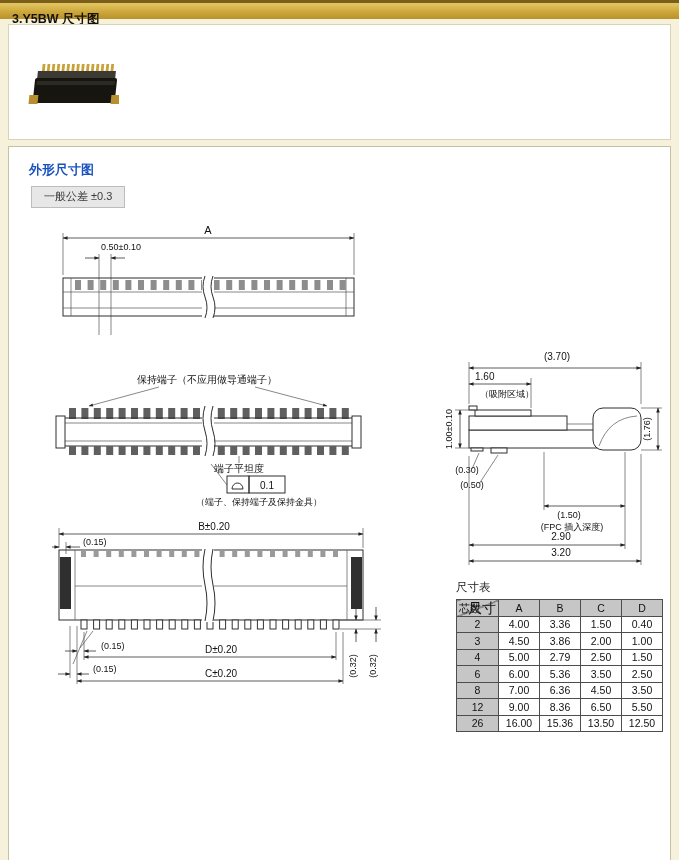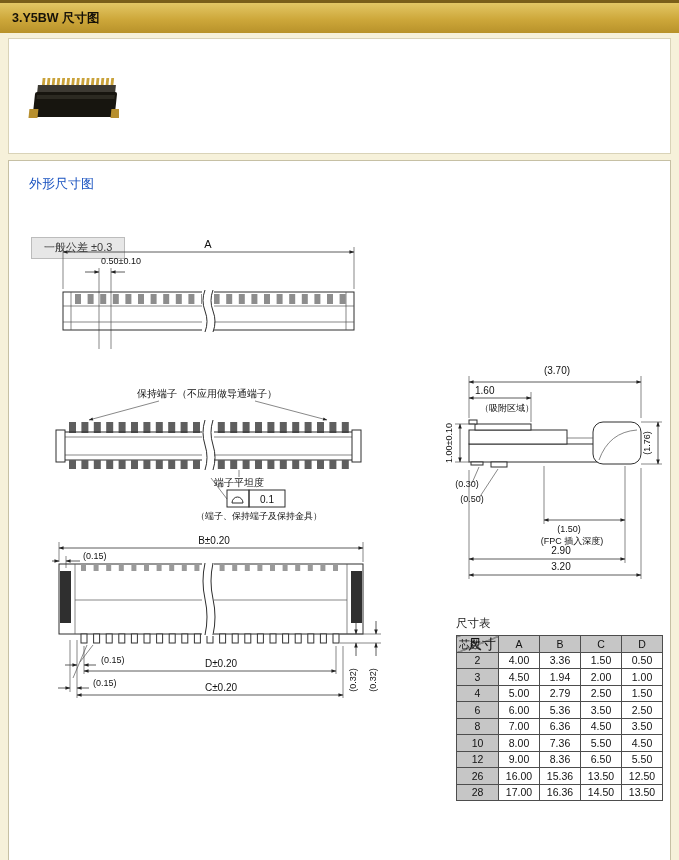--- a/index.html
+++ b/index.html
@@ -4,41 +4,41 @@
 <style>
   * { box-sizing: border-box; }
   html, body { margin: 0; padding: 0; }
   body {
     width: 679px; height: 860px;
     background: #f6f1da;
     font-family: "Liberation Sans", "DejaVu Sans", sans-serif;
     overflow: hidden; position: relative;
   }
   .header-bar {
-    height: 33px; border-top: 3px solid #7a5f1a;
+    height: 18px; border-top: 3px solid #7a5f1a;
     background: linear-gradient(180deg, #e3c765 0%, #cda73a 55%, #b8922a 100%);
-    display: flex; align-items: center; padding: 0 12px;
+    display: flex; padding: 8px 12px;
   }
   .header-title { font-size: 12.5px; font-weight: bold; color: #171208; }
   .photo-box {
     margin: 5px 8px 0 8px; height: 116px; background: #ffffff;
     border: 1px solid #d9d3b8; position: relative;
   }
   .photo { position: absolute; left: 14px; top: 36px; }
   .main-box {
     margin: 6px 8px 0 8px; height: 780px; background: #ffffff;
     border: 1px solid #c6c0a4; position: relative;
   }
-  .section-title { position: absolute; left: 20px; top: 14px; font-size: 13px; font-weight: normal; color: #1a53c0; }
+  .section-title { position: absolute; left: 20px; top: 14px; font-size: 13px; font-weight: bold; color: #1a53c0; }
   .tolerance-chip {
     position: absolute; left: 22px; top: 39px; background: #e7e7e7;
-    border: 1px solid #bcbcbc; color: #3c3c3c; font-size: 11px; padding: 2px 12px 3px; margin-top: 37px;
+    border: 1px solid #bcbcbc; color: #3c3c3c; font-size: 11px; padding: 2px 12px 3px;
   }
   .drawings { position: absolute; left: 0; top: 73px; }
-  .table-block { position: absolute; left: 447px; top: 455px; }
+  .table-block { position: absolute; left: 447px; top: 433px; }
   .table-title { font-size: 11.5px; color: #222; margin-bottom: 4px; }
   table.dims { border-collapse: collapse; }
   .dims th, .dims td {
     border: 1px solid #4d4d4d; width: 41px; height: 16.5px; padding: 0;
     text-align: center; font-size: 10.5px; color: #111; font-weight: normal;
   }
   .dims th { background: #c6c6c6; }
   .dims td.pins { background: #c6c6c6; }
   .dims th.corner {
     width: 42px; position: relative;
@@ -343,26 +343,26 @@
           <th>C</th>
           <th>D</th>
         </tr>
       </thead>
       <tbody>
           <tr>
             <td class="pins">2</td>
             <td>4.00</td>
             <td>3.36</td>
             <td>1.50</td>
-            <td>0.50</td>
+            <td>0.40</td>
           </tr>
           <tr>
             <td class="pins">3</td>
             <td>4.50</td>
-            <td>1.94</td>
+            <td>3.86</td>
             <td>2.00</td>
             <td>1.00</td>
           </tr>
           <tr>
             <td class="pins">4</td>
             <td>5.00</td>
             <td>2.79</td>
             <td>2.50</td>
             <td>1.50</td>
           </tr>
@@ -374,43 +374,29 @@
             <td>2.50</td>
           </tr>
           <tr>
             <td class="pins">8</td>
             <td>7.00</td>
             <td>6.36</td>
             <td>4.50</td>
             <td>3.50</td>
           </tr>
           <tr>
-            <td class="pins">10</td>
-            <td>8.00</td>
-            <td>7.36</td>
-            <td>5.50</td>
-            <td>4.50</td>
-          </tr>
-          <tr>
             <td class="pins">12</td>
             <td>9.00</td>
             <td>8.36</td>
             <td>6.50</td>
             <td>5.50</td>
           </tr>
           <tr>
             <td class="pins">26</td>
             <td>16.00</td>
             <td>15.36</td>
             <td>13.50</td>
             <td>12.50</td>
           </tr>
-          <tr>
-            <td class="pins">28</td>
-            <td>17.00</td>
-            <td>16.36</td>
-            <td>14.50</td>
-            <td>13.50</td>
-          </tr>
         </tbody>
     </table>
   </div>
 </div>
 
 </body></html>

